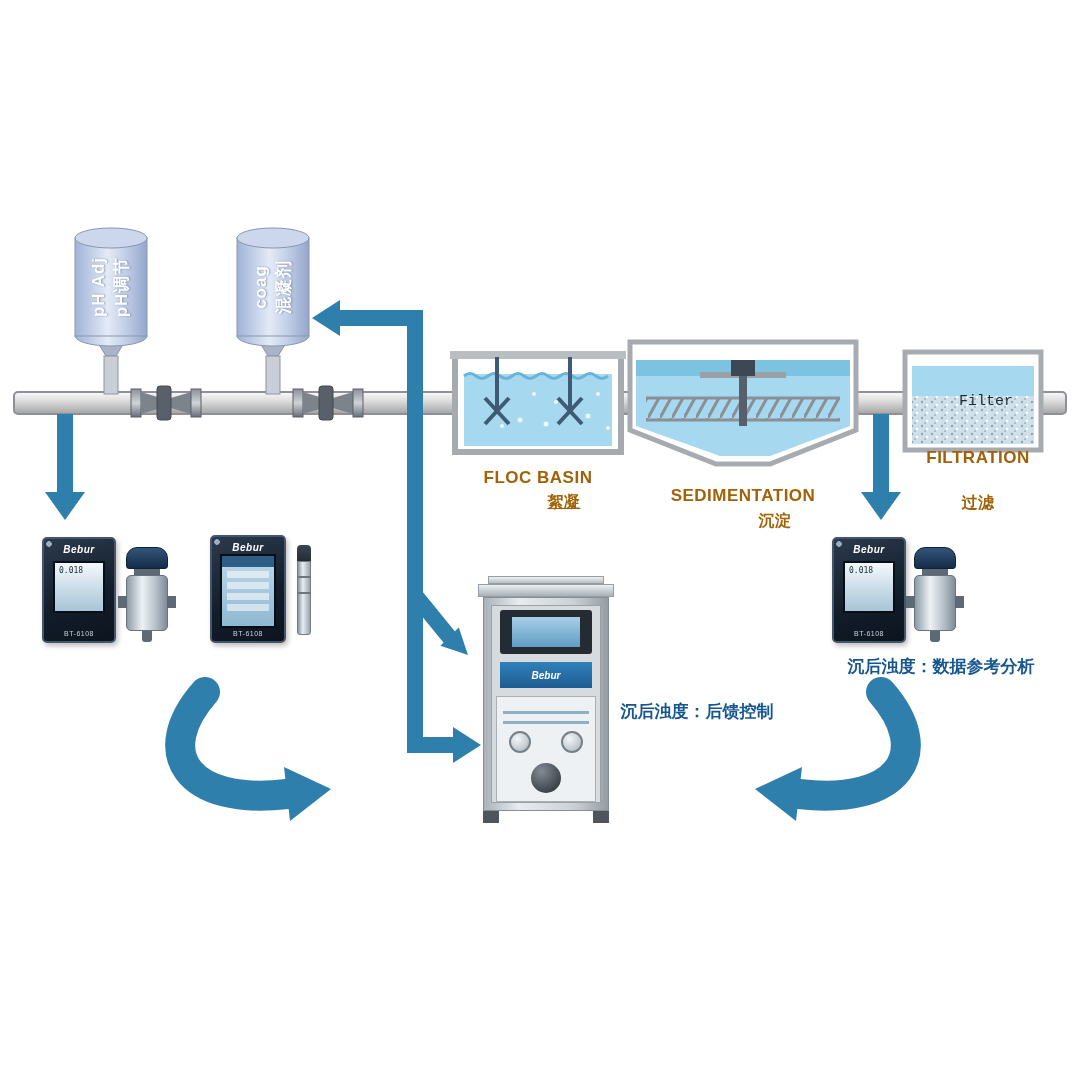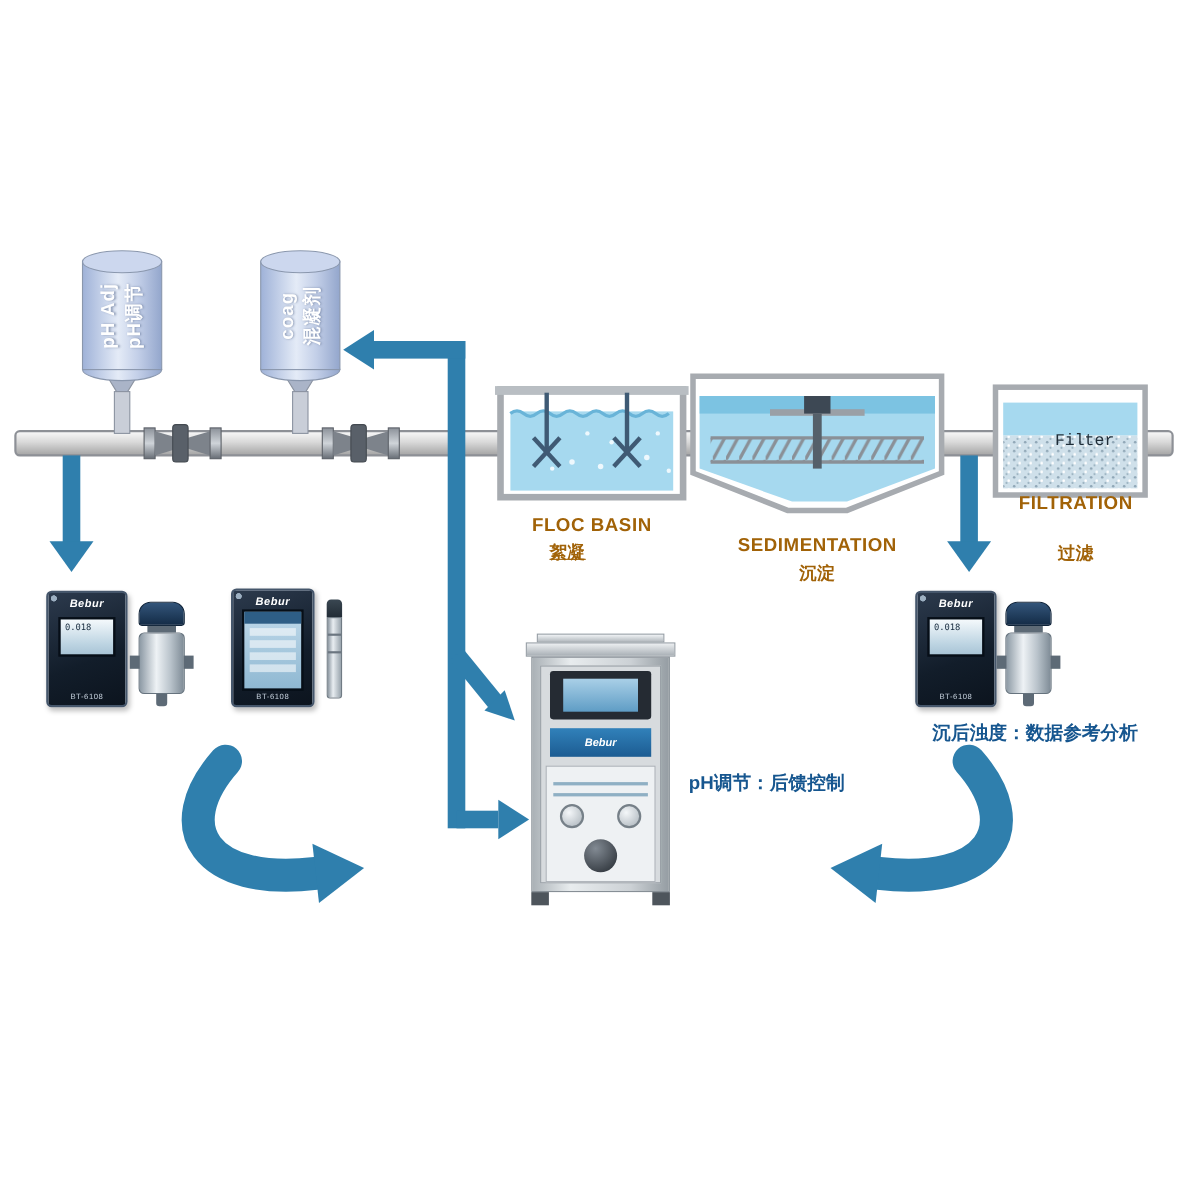--- a/index.html
+++ b/index.html
@@ -26,21 +26,21 @@
     background-repeat:no-repeat; }
   .screws { position:absolute; inset:0;
     background-image:radial-gradient(circle,#9db0c2 2px,rgba(0,0,0,0) 3px),
                      radial-gradient(circle,#9db0c2 2px,rgba(0,0,0,0) 3px),
                      radial-gradient(circle,#9db0c2 2px,rgba(0,0,0,0) 3px),
                      radial-gradient(circle,#9db0c2 2px,rgba(0,0,0,0) 3px);
     background-position:3px 3px, right 3px top 3px, 3px bottom 3px, right 3px bottom 3px;
     background-repeat:no-repeat; background-size:10px 10px; }
   .brand { color:#fff; font-weight:bold; font-style:italic; font-size:10px; text-align:center;
     margin-top:5px; letter-spacing:.5px; position:relative; }
-  .screen-sm { position:absolute; left:9px; right:9px; top:22px; height:36px;
+  .screen-sm { position:absolute; left:9px; right:9px; top:22px; height:52px;
     background:linear-gradient(#f5f9fc,#bdd4e2 70%,#a9c4d6); border:2px solid #060e17; }
   .reading { font-family:"DejaVu Sans Mono", monospace; font-size:8px; color:#15293c; padding:3px 0 0 4px; }
   .model { position:absolute; left:0; right:0; bottom:4px; text-align:center; color:#c7d2de;
     font-size:7px; letter-spacing:.5px; }
   .screen-lg { position:absolute; left:8px; right:8px; top:17px; height:74px;
     border:2px solid #060e17; background:linear-gradient(#bfd9ea,#8fb8d2); overflow:hidden; }
   .ui-head { height:11px; background:#2e5e86; }
   .ui-row { height:7px; margin:4px 5px 0; background:rgba(255,255,255,.55); }
 
   
@@ -227,23 +227,23 @@
   <div class="tank-label" style="left:111px; top:287px;">
     <div>pH Adj</div>
     <div>pH调节</div>
   </div>
   <div class="tank-label" style="left:273px; top:287px;">
     <div>coag</div>
     <div>混凝剂</div>
   </div>
 
   <div class="stage-label" style="left:538px; top:468px;">FLOC BASIN</div>
-  <div class="stage-label zh" style="left:516px; top:492px;text-decoration:underline;">絮凝</div>
+  <div class="stage-label zh" style="left:564px; top:492px;text-decoration:underline;">絮凝</div>
   <div class="stage-label" style="left:743px; top:486px;">SEDIMENTATION</div>
-  <div class="stage-label zh" style="left:743px; top:511px;">沉淀</div>
+  <div class="stage-label zh" style="left:775px; top:511px;">沉淀</div>
   <div class="stage-label" style="left:978px; top:448px;">FILTRATION</div>
   <div class="stage-label zh" style="left:978px; top:493px;">过滤</div>
   <div class="filter-word" style="left:986px; top:401px;">Filter</div>
 
   <div class="controller" style="left:42px; top:537px; width:74px; height:106px;">
     <div class="screws"></div>
     <div class="brand">Bebur</div>
     <div class="screen-sm">
       <div class="reading">0.018</div>
     </div>
@@ -316,16 +316,16 @@
         <div class="cab-pump p2"></div>
         <div class="cab-flask"></div>
       </div>
     </div>
     <div class="cab-feet">
       <div class="cab-foot"></div>
       <div class="cab-foot"></div>
     </div>
   </div>
 
-  <div class="caption" style="left:697px; top:700px;">pH调节：后馈控制</div>
+  <div class="caption" style="left:697px; top:700px;">沉后浊度：后馈控制</div>
   <div class="caption" style="left:941px; top:655px;">沉后浊度：数据参考分析</div>
 
 </div>
 
 </body></html>

